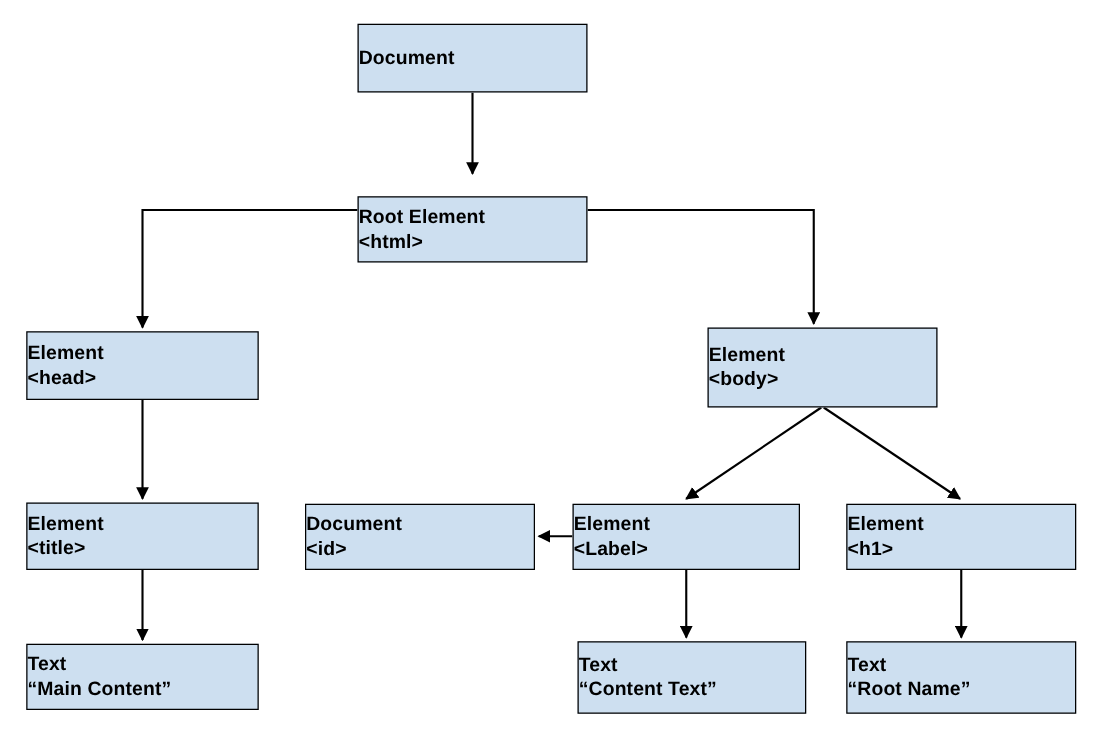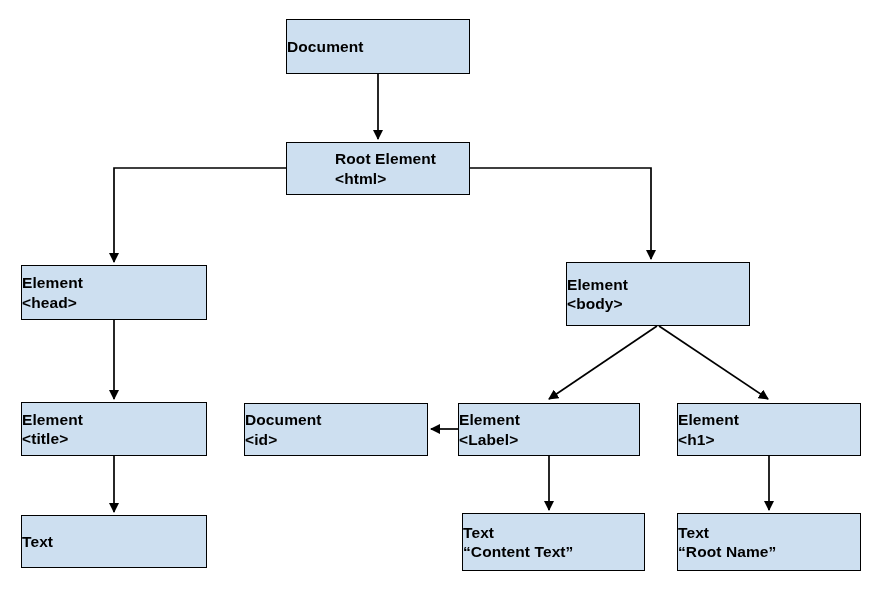--- a/index.html
+++ b/index.html
@@ -96,21 +96,21 @@
     <g>
       <path d="M 769 456 L 769 510" stroke="#000000" stroke-width="1.7" fill="none" marker-end="url(#arrow)"></path>
     </g>
   </svg>
 
   <div class="node" style="left: 286px; top: 19px; width: 184px; height: 55px; background: rgb(205, 223, 240); border-color: rgb(0, 0, 0); color: rgb(0, 0, 0);">
     <span class="ln">Document</span>
 
   </div>
 
-  <div class="node" style="left: 286px; top: 142px; width: 184px; height: 53px; background: rgb(205, 223, 240); border-color: rgb(0, 0, 0); color: rgb(0, 0, 0); padding-left: 48px;">
+  <div class="node" style="left: 286px; top: 157px; width: 184px; height: 53px; background: rgb(205, 223, 240); border-color: rgb(0, 0, 0); color: rgb(0, 0, 0);">
     <span class="ln">Root Element</span>
     <span class="ln">&lt;html&gt;</span>
   </div>
 
   <div class="node" style="left: 21px; top: 265px; width: 186px; height: 55px; background: rgb(205, 223, 240); border-color: rgb(0, 0, 0); color: rgb(0, 0, 0);">
     <span class="ln">Element</span>
     <span class="ln">&lt;head&gt;</span>
   </div>
 
   <div class="node" style="left: 566px; top: 262px; width: 184px; height: 64px; background: rgb(205, 223, 240); border-color: rgb(0, 0, 0); color: rgb(0, 0, 0);">
@@ -133,20 +133,21 @@
     <span class="ln">&lt;Label&gt;</span>
   </div>
 
   <div class="node" style="left: 677px; top: 403px; width: 184px; height: 53px; background: rgb(205, 223, 240); border-color: rgb(0, 0, 0); color: rgb(0, 0, 0);">
     <span class="ln">Element</span>
     <span class="ln">&lt;h1&gt;</span>
   </div>
 
   <div class="node" style="left: 21px; top: 515px; width: 186px; height: 53px; background: rgb(205, 223, 240); border-color: rgb(0, 0, 0); color: rgb(0, 0, 0);">
     <span class="ln">Text</span>
+    <span class="ln">“Main Content”</span>
   </div>
 
   <div class="node" style="left: 462px; top: 513px; width: 183px; height: 58px; background: rgb(205, 223, 240); border-color: rgb(0, 0, 0); color: rgb(0, 0, 0);">
     <span class="ln">Text</span>
     <span class="ln">“Content Text”</span>
   </div>
 
   <div class="node" style="left: 677px; top: 513px; width: 184px; height: 58px; background: rgb(205, 223, 240); border-color: rgb(0, 0, 0); color: rgb(0, 0, 0);">
     <span class="ln">Text</span>
     <span class="ln">“Root Name”</span>

